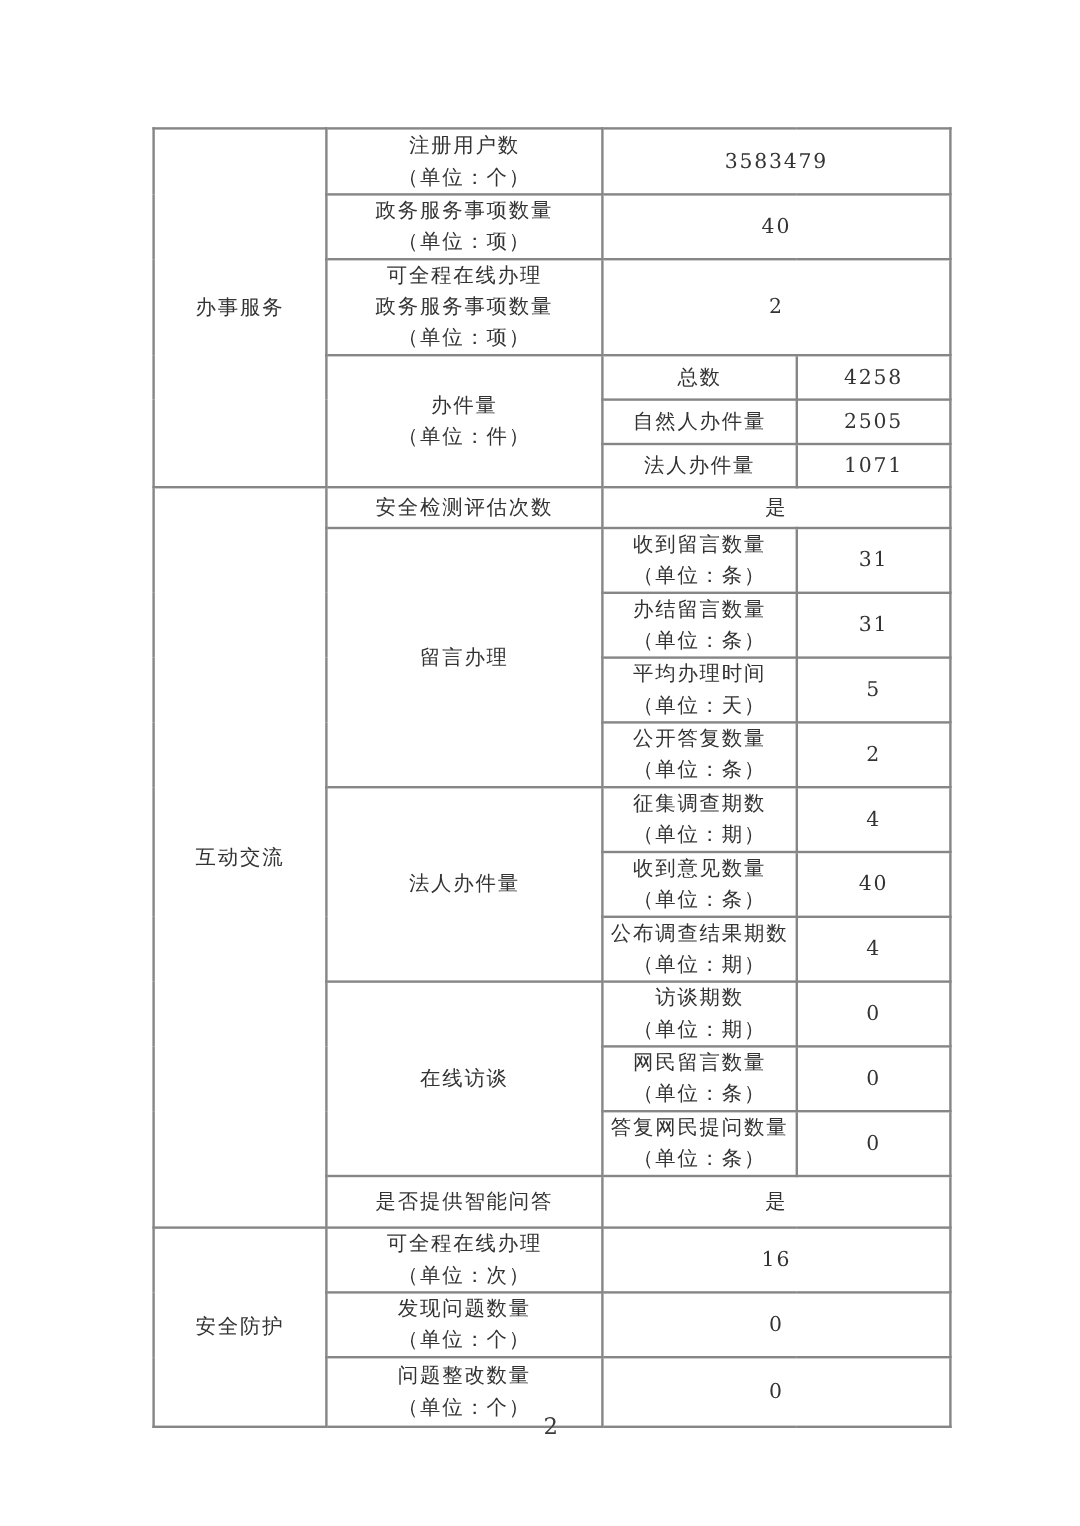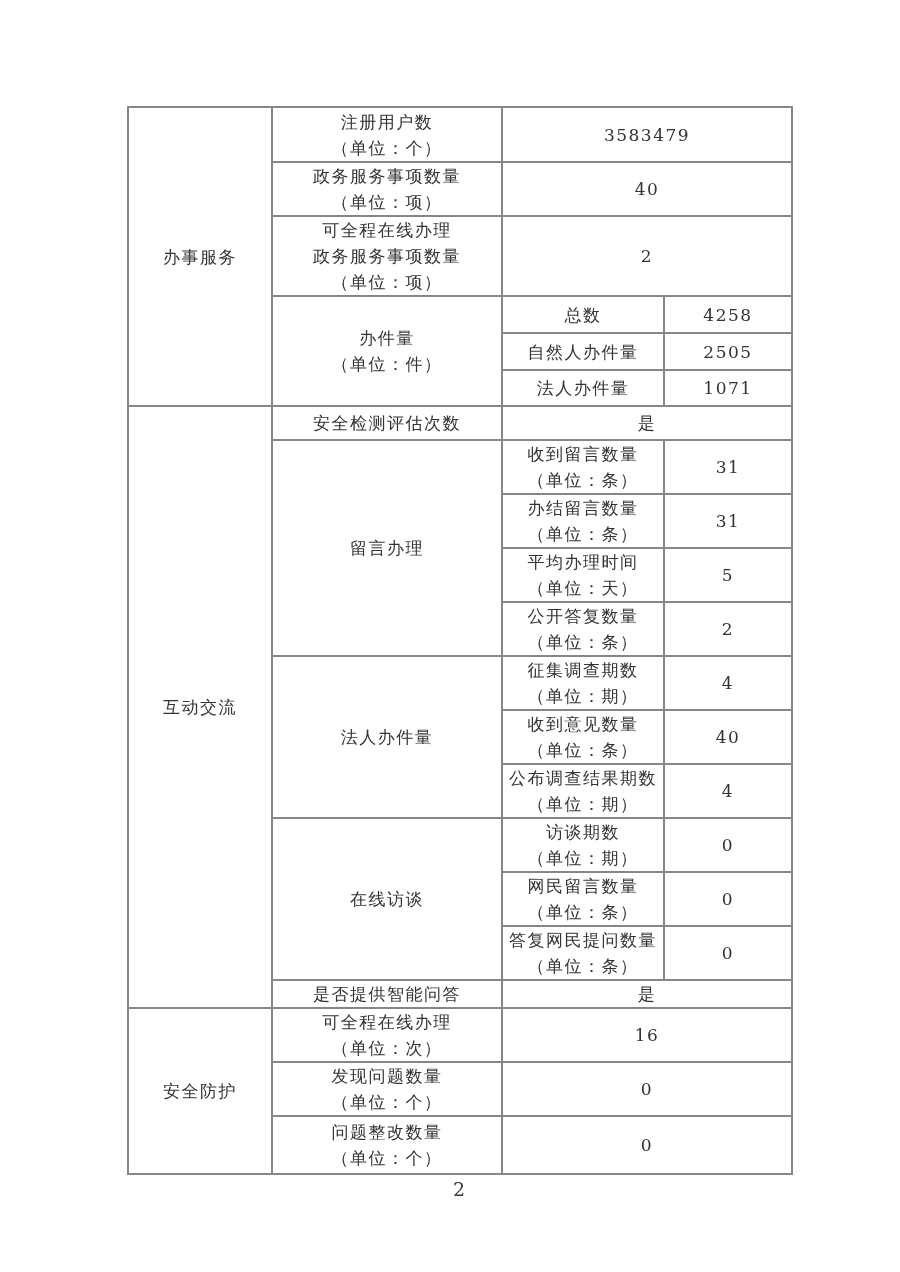--- a/index.html
+++ b/index.html
@@ -173,21 +173,21 @@
       </td>
       <td class="value">0</td>
     </tr>
     <tr style="height:54px">
       <td>
         <span class="lbl-line">答复网民提问数量</span>
         <span class="lbl-line">（单位：条）</span>
       </td>
       <td class="value">0</td>
     </tr>
-    <tr style="height:28px">
+    <tr style="height:43px">
       <td>是否提供智能问答</td>
       <td colspan="2" class="value">是</td>
     </tr>
 
     <tr style="height:50px">
       <td rowspan="3">安全防护</td>
       <td>
         <span class="lbl-line">可全程在线办理</span>
         <span class="lbl-line">（单位：次）</span>
       </td>

